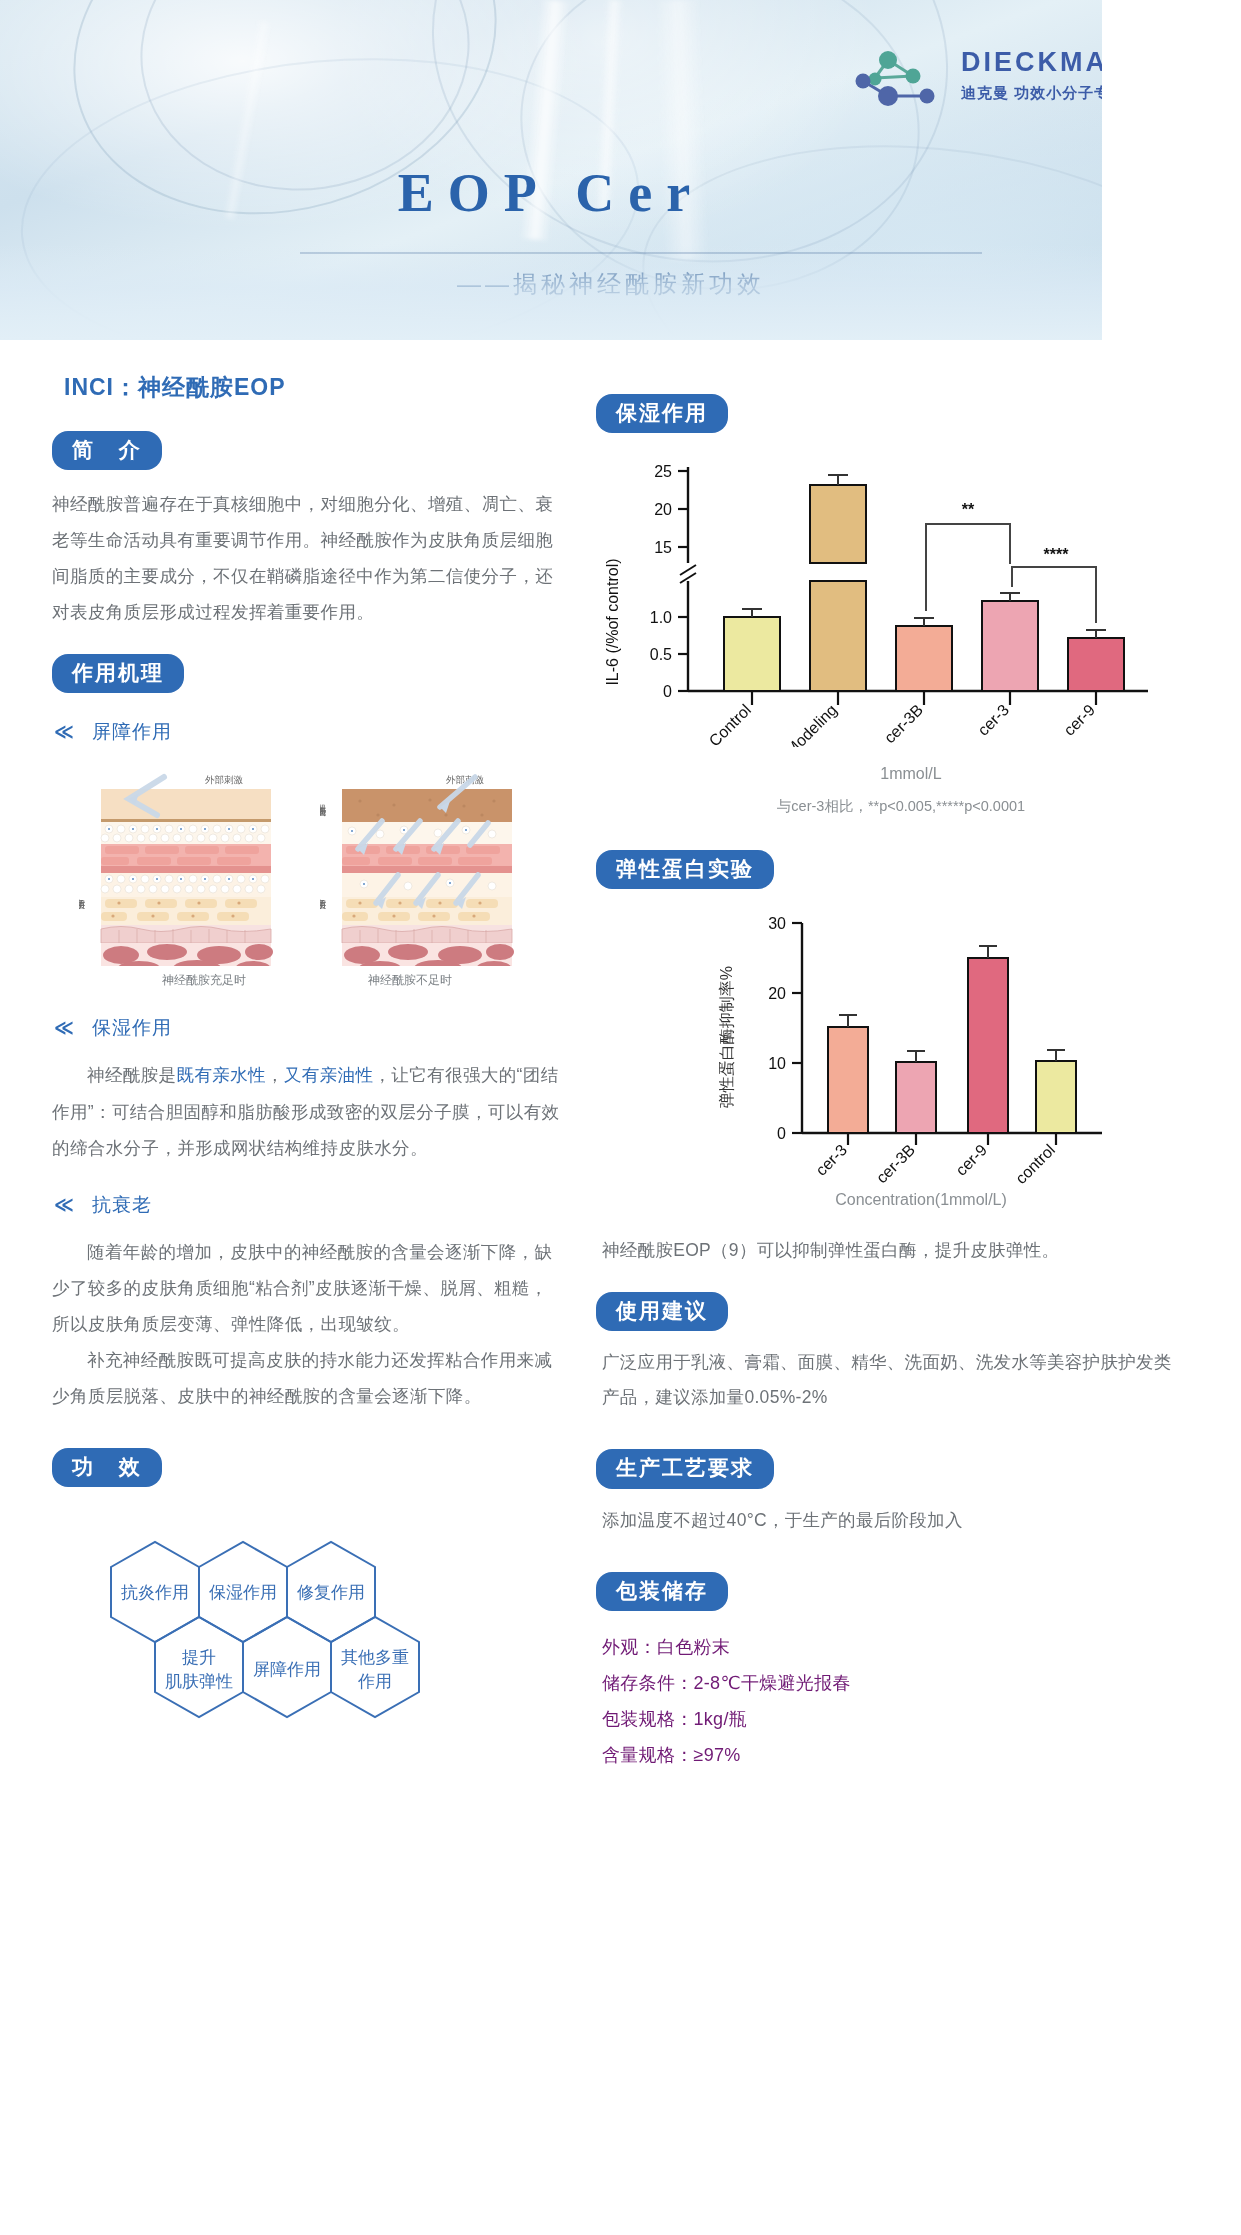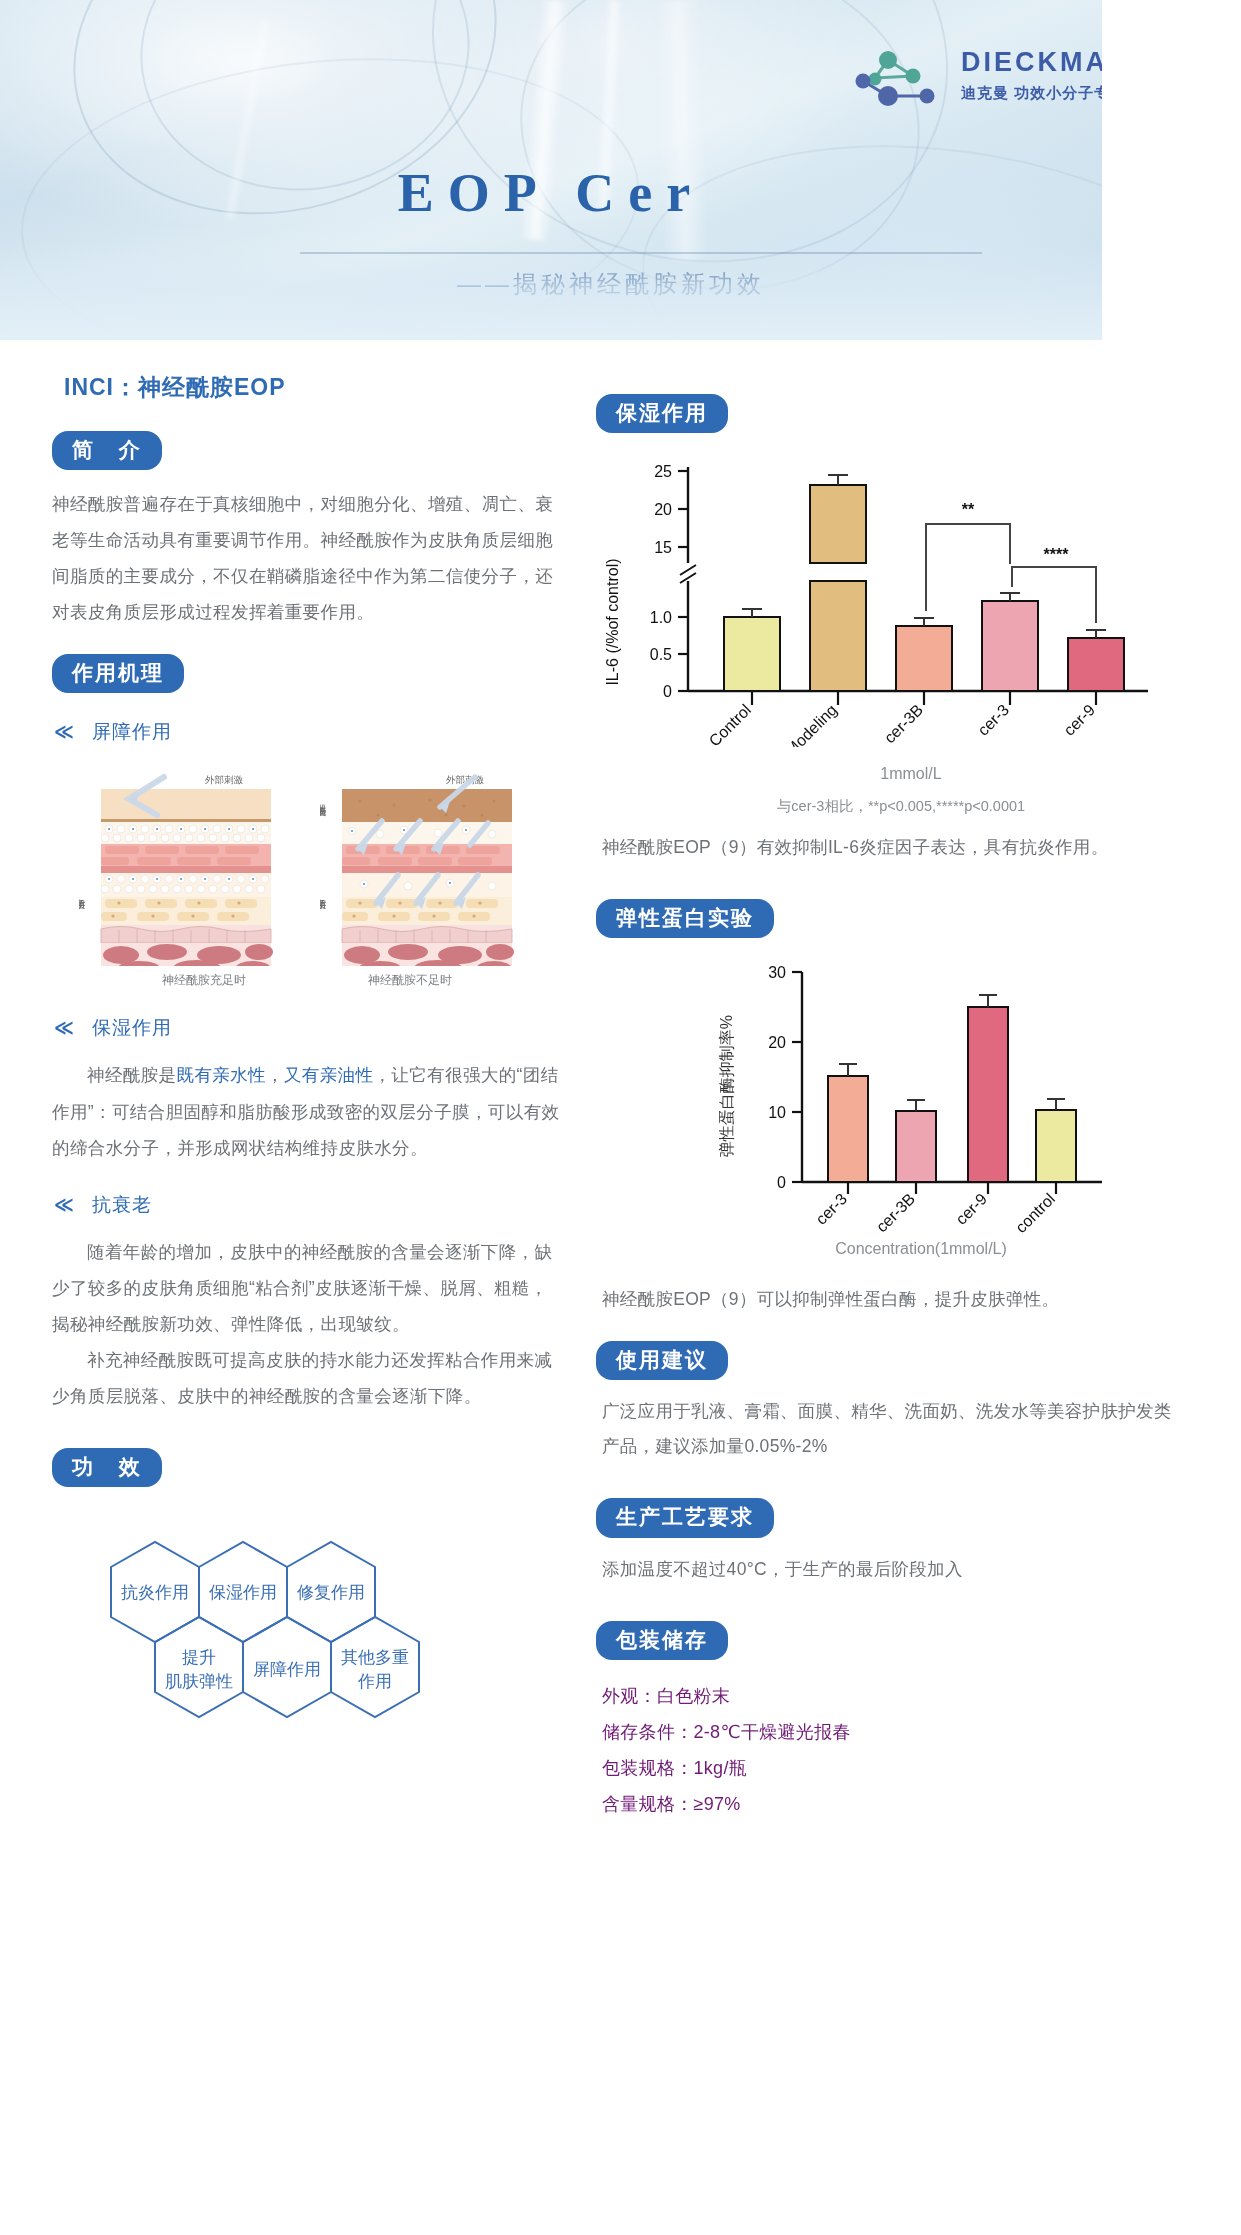--- a/index.html
+++ b/index.html
@@ -549,21 +549,21 @@
       <div class="sub-head">
         <span class="chev">≪</span>
         <span class="sub-title">保湿作用</span>
       </div>
       <div class="para indent"><span>神经酰胺是</span><span class="hl">既有亲水性</span><span>，</span><span class="hl">又有亲油性</span><span>，让它有很强大的“团结作用”：可结合胆固醇和脂肪酸形成致密的双层分子膜，可以有效的缔合水分子，并形成网状结构维持皮肤水分。</span></div>
 
       <div class="sub-head">
         <span class="chev">≪</span>
         <span class="sub-title">抗衰老</span>
       </div>
-      <div class="para indent">随着年龄的增加，皮肤中的神经酰胺的含量会逐渐下降，缺少了较多的皮肤角质细胞“粘合剂”皮肤逐渐干燥、脱屑、粗糙，揭秘神经酰胺新功效、弹性降低，出现皱纹。</div>
+      <div class="para indent">随着年龄的增加，皮肤中的神经酰胺的含量会逐渐下降，缺少了较多的皮肤角质细胞“粘合剂”皮肤逐渐干燥、脱屑、粗糙，所以皮肤角质层变薄、弹性降低，出现皱纹。</div>
       <div class="para indent" style="margin-top:0">补充神经酰胺既可提高皮肤的持水能力还发挥粘合作用来减少角质层脱落、皮肤中的神经酰胺的含量会逐渐下降。</div>
 
       <div class="blk"></div>
       <div class="pill wide-space">功 效</div>
 
       <div class="hexwrap">
         <svg width="420" height="205" viewBox="0 0 420 205">
           <g fill="none" stroke="#3a6fb5" stroke-width="2">
             <polygon points="14,52 58,27 102,52 102,102 58,127 14,102"></polygon>
             <polygon points="102,52 146,27 190,52 190,102 146,127 102,102"></polygon>
@@ -673,21 +673,20 @@
           <text x="156" y="264" transform="rotate(-45 156 264)" text-anchor="end">Control</text>
           <text x="242" y="264" transform="rotate(-45 242 264)" text-anchor="end">LPS Modeling</text>
           <text x="328" y="264" transform="rotate(-45 328 264)" text-anchor="end">cer-3B</text>
           <text x="414" y="264" transform="rotate(-45 414 264)" text-anchor="end">cer-3</text>
           <text x="500" y="264" transform="rotate(-45 500 264)" text-anchor="end">cer-9</text>
         </g>
       </svg>
 
       <div class="axis-caption" style="margin-top:14px; padding-left:40px">1mmol/L</div>
       <div class="chart-note small" style="margin-top:14px; padding-left:20px">与cer-3相比，**p&lt;0.005,*****p&lt;0.0001</div>
-      <div class="r-para">神经酰胺EOP（9）有效抑制IL-6炎症因子表达，具有抗炎作用。</div>
 
       <div class="blk"></div>
       <div class="pill">弹性蛋白实验</div>
 
       
       <svg width="560" height="280" viewBox="0 0 560 280" style="margin-top:18px">
         <text x="136" y="130" transform="rotate(-90 136 130)" text-anchor="middle" font-size="16" fill="#333" font-family="Liberation Sans, sans-serif">弹性蛋白酶抑制率%</text>
 
         <line x1="206" y1="16" x2="206" y2="226" stroke="#111" stroke-width="2.4"></line>
         <line x1="206" y1="226" x2="506" y2="226" stroke="#111" stroke-width="2.4"></line>

